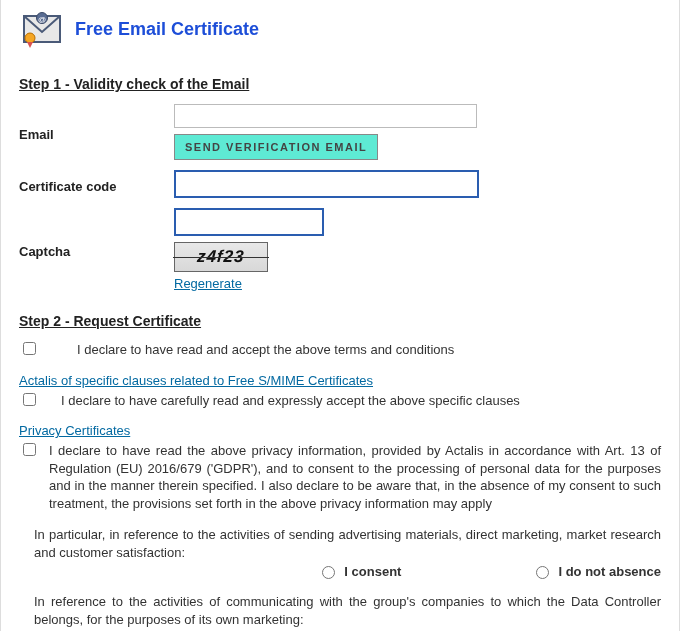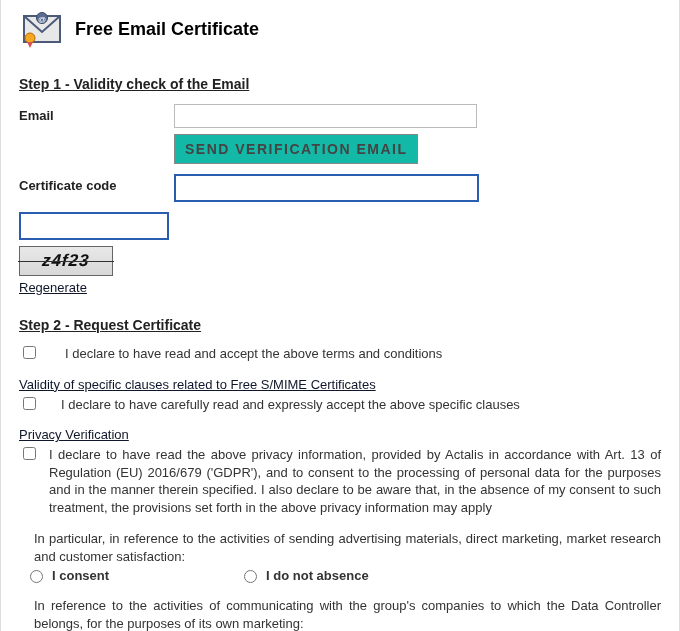--- a/index.html
+++ b/index.html
@@ -18,32 +18,32 @@
   }
   .header {
     display: flex;
     align-items: center;
     gap: 12px;
     margin-bottom: 28px;
   }
   .page-title {
     font-size: 18px;
     font-weight: bold;
-    color: #000000;
+    color: #1d4ed8;
   }
   .step-heading {
     font-weight: bold;
     font-size: 14px;
     color: #222;
     margin: 14px 0 12px 0;
     text-decoration: underline;
   }
   .field-row {
     display: flex;
-    align-items: flex-start;
+    align-items: center;
     margin-bottom: 10px;
   }
   .field-label {
     width: 155px;
     padding-top: 4px;
     font-weight: bold;
     color: #222;
     font-size: 13px;
   }
   .field-input-col {
@@ -64,23 +64,23 @@
   input[type="text"].narrow {
     width: 140px;
     height: 22px;
     border: 2px solid #2a5db0;
     padding: 1px 3px;
   }
   .btn-outline {
     margin-top: 6px;
     display: inline-block;
     border: 1px solid #888;
-    background: #14b8a6;
+    background: #5eead4;
     color: #444;
-    font-size: 14px;
+    font-size: 11px;
     letter-spacing: 1.5px;
     padding: 6px 10px;
     cursor: pointer;
     font-weight: 600;
   }
   .captcha-img {
     margin-top: 6px;
     width: 92px;
     height: 28px;
     border: 1px solid #666;
@@ -100,21 +100,21 @@
     transform: skewX(-4deg);
   }
   .captcha-strike {
     position: absolute;
     left: -2px; right: -2px;
     top: 50%;
     height: 1px;
     background: #333;
   }
   .link {
-    color: #0f172a;
+    color: #0369a1;
     text-decoration: underline;
     cursor: pointer;
     font-size: 13px;
   }
   .regenerate {
     display: inline-block;
     margin-top: 4px;
   }
   .check-row {
     display: flex;
@@ -133,20 +133,21 @@
   }
   .paragraph {
     line-height: 1.35;
     margin: 6px 0 2px 15px;
     text-align: justify;
   }
   .radio-row {
     display: flex;
     gap: 130px;
     margin: 2px 0 14px 6px;
+    justify-content: flex-end;
   }
   .radio-opt {
     display: flex;
     align-items: center;
     gap: 6px;
     font-weight: bold;
   }
   svg.icon-email { display: block; }
 </style>
 </head>
@@ -181,46 +182,47 @@
   </div>
 
   <div class="field-row">
     <div class="field-label">Certificate code</div>
     <div class="field-input-col">
       <input type="text" class="blueborder" style="">
     </div>
   </div>
 
   <div class="field-row">
+    <div class="field-label">Captcha</div>
     <div class="field-input-col">
       <input type="text" class="narrow" style="">
       <br>
       <div class="captcha-img">
         <span class="captcha-txt">z4f23</span>
         <div class="captcha-strike"></div>
       </div>
       <a class="link regenerate">Regenerate</a>
     </div>
   </div>
 
   
   <div class="step-heading" style="margin-top:22px">Step 2 - Request Certificate</div>
 
   <div class="check-row">
     <input type="checkbox" style="">
-    <span class="check-label" style="margin-left:16px">I declare to have read and accept the above terms and conditions</span>
-  </div>
-
-  <a class="link">Validity of specific clauses related to Free S/MIME Certificates</a>
+    <span class="check-label" style="margin-left:28px">I declare to have read and accept the above terms and conditions</span>
+  </div>
+
+  <a class="link">Actalis of specific clauses related to Free S/MIME Certificates</a>
   <div class="check-row">
     <input type="checkbox" style="">
     <span class="check-label" style="margin-left:12px">I declare to have carefully read and expressly accept the above specific clauses</span>
   </div>
 
-  <a class="link">Privacy Verification</a>
+  <a class="link">Privacy Certificates</a>
   <div class="check-row">
     <input type="checkbox" style="">
     <span class="check-label">I declare to have read the above privacy information, provided by Actalis in accordance with Art. 13 of Regulation (EU) 2016/679 ('GDPR'), and to consent to the processing of personal data for the purposes and in the manner therein specified. I also declare to be aware that, in the absence of my consent to such treatment, the provisions set forth in the above privacy information may apply</span>
   </div>
 
   <div class="paragraph">In particular, in reference to the activities of sending advertising materials, direct marketing, market research and customer satisfaction:</div>
   <div class="radio-row">
     <label class="radio-opt">
       <input type="radio" name="m1" style="">
       <span>I consent</span>

